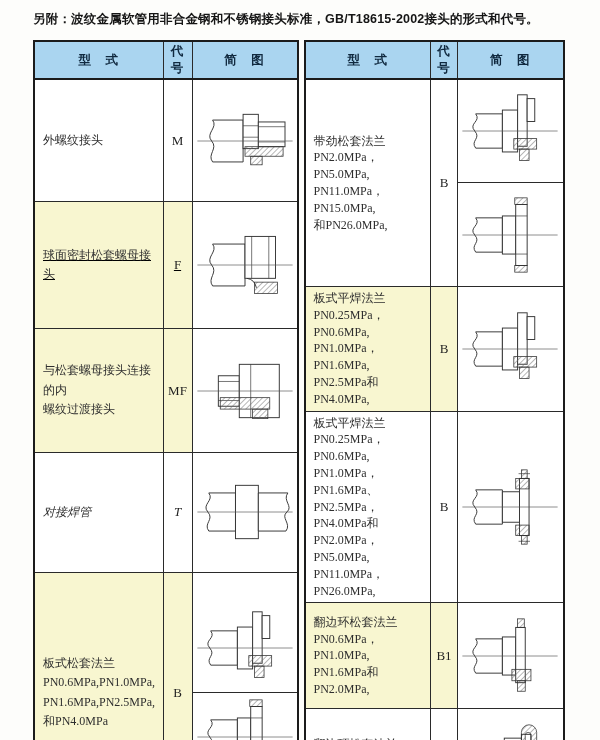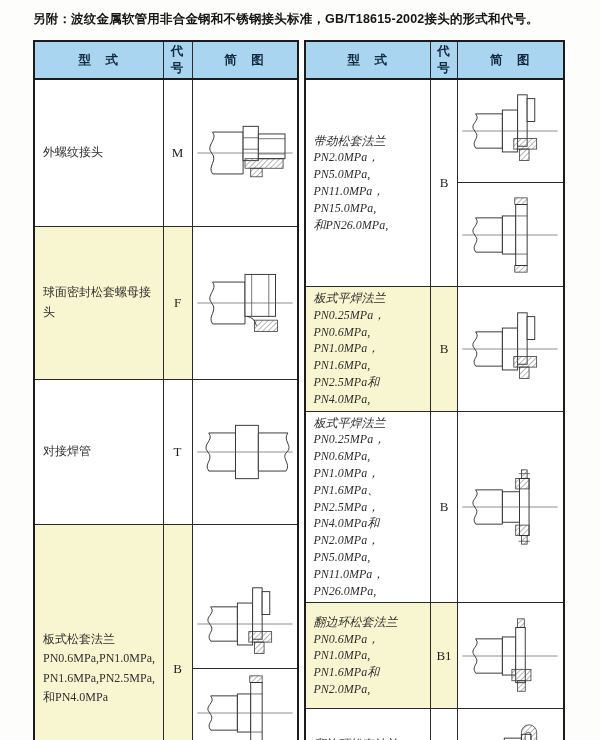--- a/index.html
+++ b/index.html
@@ -20,21 +20,21 @@
   thead th{
     background:#aad5f0;height:24px;font-size:12.5px;font-weight:bold;
     color:#10293f;text-align:center;border-bottom:2px solid #1b1b1b !important;
     letter-spacing:1px;
   }
   td.type-cell{
     padding:3px 4px 3px 8px;font-size:12px;color:#2e2e2e;line-height:1.62;
     font-family:"Liberation Serif","DejaVu Serif",serif;
     vertical-align:middle;
   }
-  table.right td.type-cell{line-height:1.40;font-style:italic;}
+  table.right td.type-cell{line-height:1.40;}
   td.code-cell{
     text-align:center;vertical-align:middle;
     font-family:"Liberation Serif","DejaVu Serif",serif;
     font-size:13px;color:#1f1f1f;
   }
   td.diagram-cell{padding:0;vertical-align:middle;background:#fff;}
   tr.highlight td.type-cell,tr.highlight td.code-cell{background:#f8f6d0;}
   .diag-sub{display:flex;align-items:center;justify-content:center;overflow:hidden;}
   .diag-sub + .diag-sub{border-top:1px solid #2a2a2a;}
   svg{display:block;}
@@ -81,38 +81,56 @@
                   <rect x="66" y="22" width="28" height="26" fill="#fff" stroke="#333" stroke-width="1"></rect>
                   <line x1="66" y1="27" x2="94" y2="27" stroke="#333" stroke-width="0.7"></line>
                   <line x1="66" y1="43" x2="94" y2="43" stroke="#333" stroke-width="0.7"></line>
                   <rect x="52" y="48" width="40" height="10" fill="url(#hp)" stroke="#333" stroke-width="0.8"></rect>
                   <rect x="58" y="58" width="12" height="9" fill="url(#hp)" stroke="#333" stroke-width="0.8"></rect>
                   <line x1="2" y1="42" x2="102" y2="42" stroke="#555" stroke-width="0.7"></line>
                 </svg>
               </div>
             </td>
   </tr>
-          <tr class="highlight" style="height: 94px;">
+          <tr class="highlight" style="height: 94px; text-decoration: underline;">
     <td class="type-cell">球面密封松套螺母接头</td>
     <td class="code-cell">F</td>
     <td class="diagram-cell">
               <div class="diag-sub" style="height: 94px;">
                 <svg viewBox="0 0 104 84" width="104" height="80">
                   <path d="M 18,20 H 52 V 64 H 18 C 12,56 24,50 17,42 C 10,34 24,28 18,20 Z" fill="#fff" stroke="#333" stroke-width="1"></path>
                   <rect x="52" y="12" width="32" height="44" fill="#fff" stroke="#333" stroke-width="1"></rect>
                   <line x1="59" y1="12" x2="59" y2="56" stroke="#333" stroke-width="0.7"></line>
                   <line x1="77" y1="12" x2="77" y2="56" stroke="#333" stroke-width="0.7"></line>
                   <path d="M54,56 Q62,57 64,66" fill="none" stroke="#333" stroke-width="1"></path>
                   <rect x="62" y="60" width="24" height="12" fill="url(#hp)" stroke="#333" stroke-width="0.8"></rect>
                   <line x1="2" y1="42" x2="102" y2="42" stroke="#555" stroke-width="0.7"></line>
                 </svg>
               </div>
             </td>
   </tr>
-          <tr style="height: 89px;">
+          <tr class="highlight" style="height: 91px;">
+    <td class="type-cell">与松套螺母接头连接的内<br>螺纹过渡接头</td>
+    <td class="code-cell">MF</td>
+    <td class="diagram-cell">
+              <div class="diag-sub" style="height: 91px;">
+                <svg viewBox="0 0 104 84" width="104" height="80">
+                  <rect x="24" y="26" width="22" height="32" fill="#fff" stroke="#333" stroke-width="1"></rect>
+                  <line x1="24" y1="32" x2="46" y2="32" stroke="#333" stroke-width="0.7"></line>
+                  <line x1="24" y1="52" x2="46" y2="52" stroke="#333" stroke-width="0.7"></line>
+                  <rect x="46" y="14" width="42" height="56" fill="#fff" stroke="#333" stroke-width="1"></rect>
+                  <line x1="58" y1="14" x2="58" y2="70" stroke="#333" stroke-width="0.7"></line>
+                  <rect x="26" y="49" width="52" height="12" fill="url(#hp)" stroke="#333" stroke-width="0.8"></rect>
+                  <rect x="60" y="61" width="16" height="10" fill="url(#hp)" stroke="#333" stroke-width="0.8"></rect>
+                  <line x1="2" y1="42" x2="102" y2="42" stroke="#555" stroke-width="0.7"></line>
+                </svg>
+              </div>
+            </td>
+  </tr>
+          <tr style="height: 89px; font-style: italic;">
     <td class="type-cell">对接焊管</td>
     <td class="code-cell">T</td>
     <td class="diagram-cell">
               <div class="diag-sub" style="height: 89px;">
                 <svg viewBox="0 0 104 84" width="104" height="80">
                   <path d="M 14,22 H 42 V 62 H 14 C 8,54 20,50 13,42 C 6,34 20,30 14,22 Z" fill="#fff" stroke="#333" stroke-width="1"></path>
                   <rect x="42" y="14" width="24" height="56" fill="#fff" stroke="#333" stroke-width="1"></rect>
                   <path d="M66,22 H97 C91,30 103,36 96,42 C89,48 101,54 95,62 H66 Z" fill="#fff" stroke="#333" stroke-width="1"></path>
                   <line x1="2" y1="42" x2="102" y2="42" stroke="#555" stroke-width="0.7"></line>
                 </svg>

